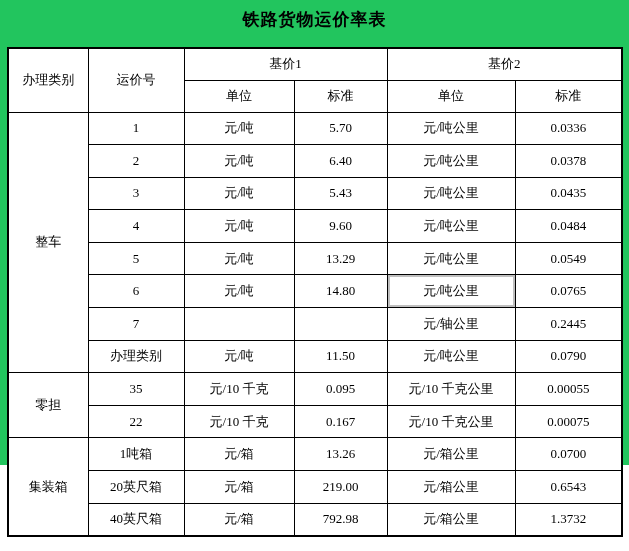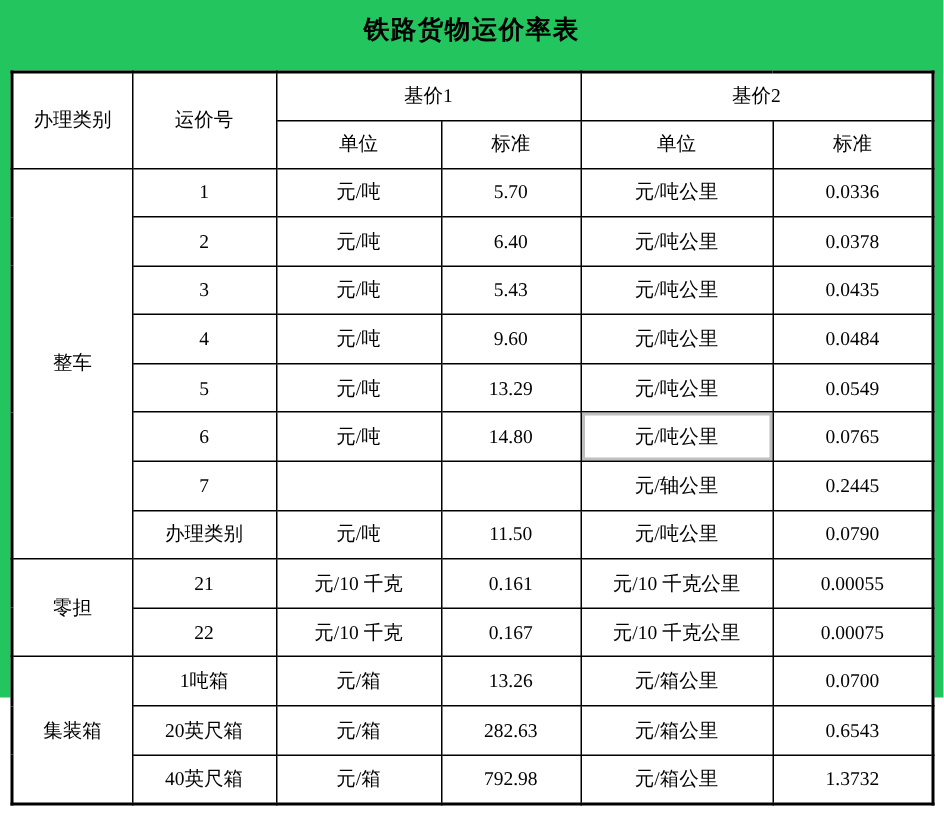--- a/index.html
+++ b/index.html
@@ -141,23 +141,23 @@
         </tr>
         <tr class="data-row">
           <td>办理类别</td>
           <td>元/吨</td>
           <td class="num">11.50</td>
           <td>元/吨公里</td>
           <td class="num">0.0790</td>
         </tr>
         <tr class="data-row">
           <td rowspan="2">零担</td>
-          <td>21</td>
+          <td>35</td>
           <td>元/10 千克</td>
-          <td class="num">0.161</td>
+          <td class="num">0.095</td>
           <td>元/10 千克公里</td>
           <td class="num">0.00055</td>
         </tr>
         <tr class="data-row">
           <td>22</td>
           <td>元/10 千克</td>
           <td class="num">0.167</td>
           <td>元/10 千克公里</td>
           <td class="num">0.00075</td>
         </tr>
@@ -165,21 +165,21 @@
           <td rowspan="3">集装箱</td>
           <td>1吨箱</td>
           <td>元/箱</td>
           <td class="num">13.26</td>
           <td>元/箱公里</td>
           <td class="num">0.0700</td>
         </tr>
         <tr class="data-row">
           <td>20英尺箱</td>
           <td>元/箱</td>
-          <td class="num">282.63</td>
+          <td class="num">219.00</td>
           <td>元/箱公里</td>
           <td class="num">0.6543</td>
         </tr>
         <tr class="data-row">
           <td>40英尺箱</td>
           <td>元/箱</td>
           <td class="num">792.98</td>
           <td>元/箱公里</td>
           <td class="num">1.3732</td>
         </tr>

